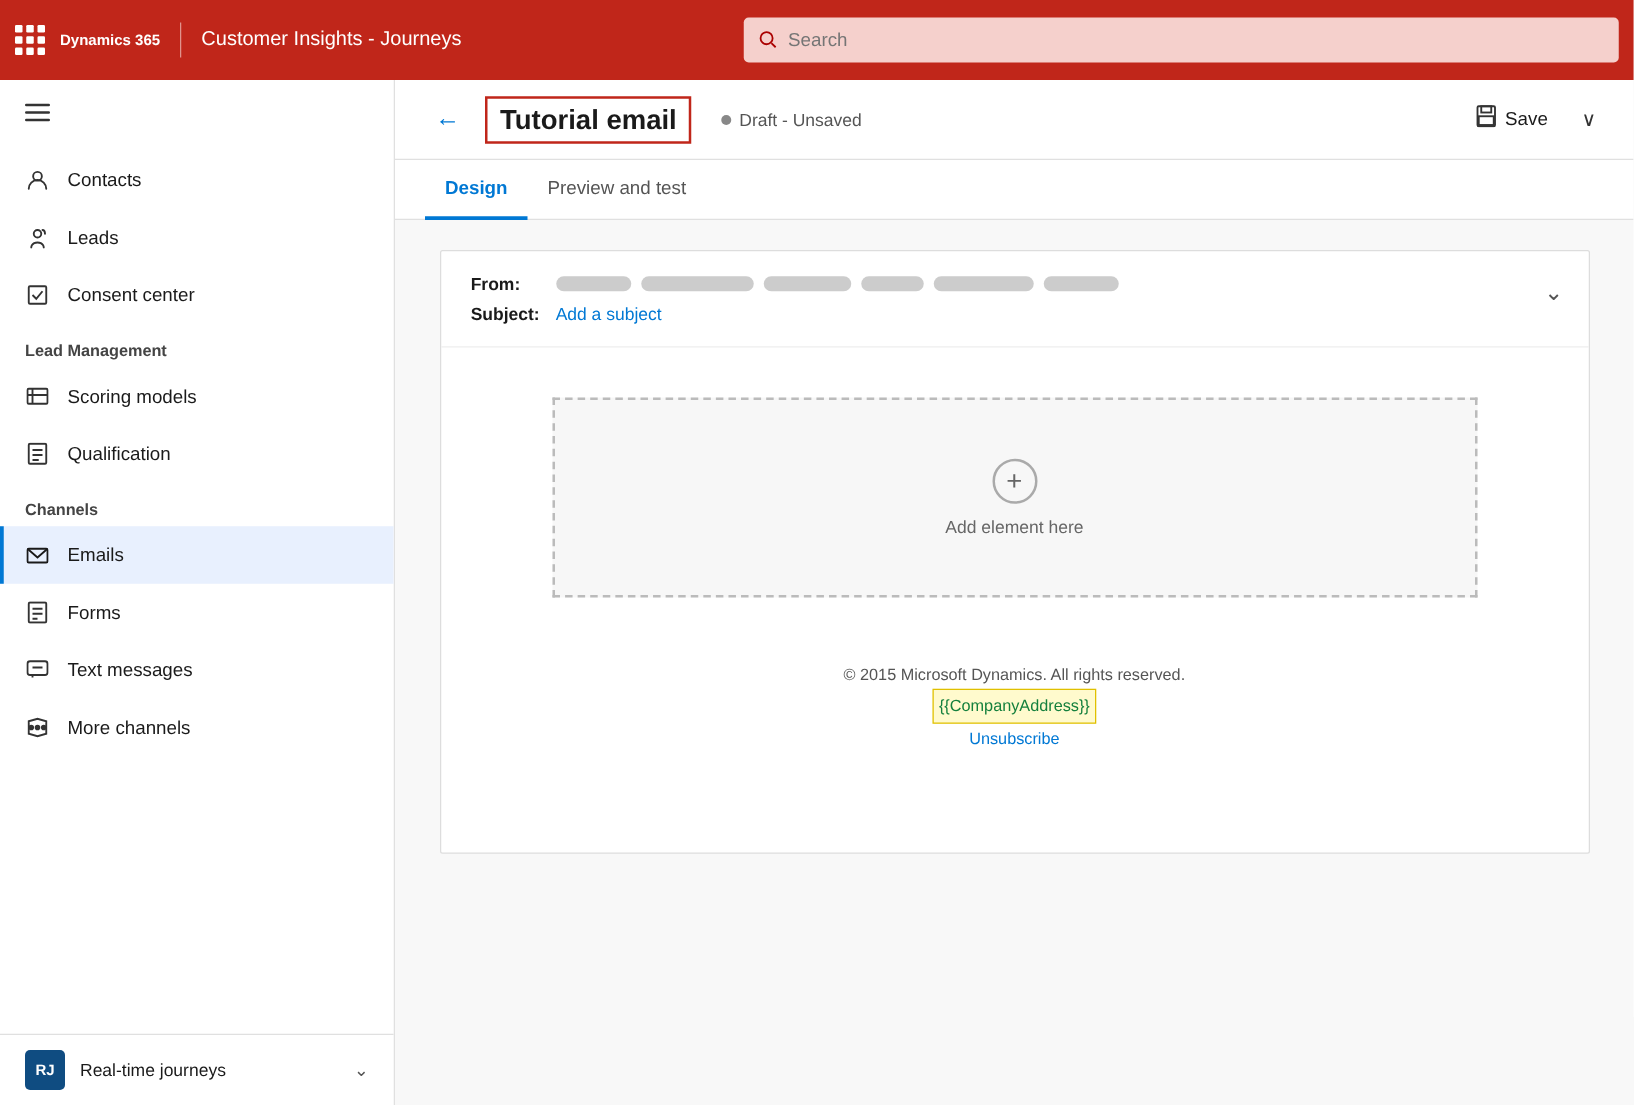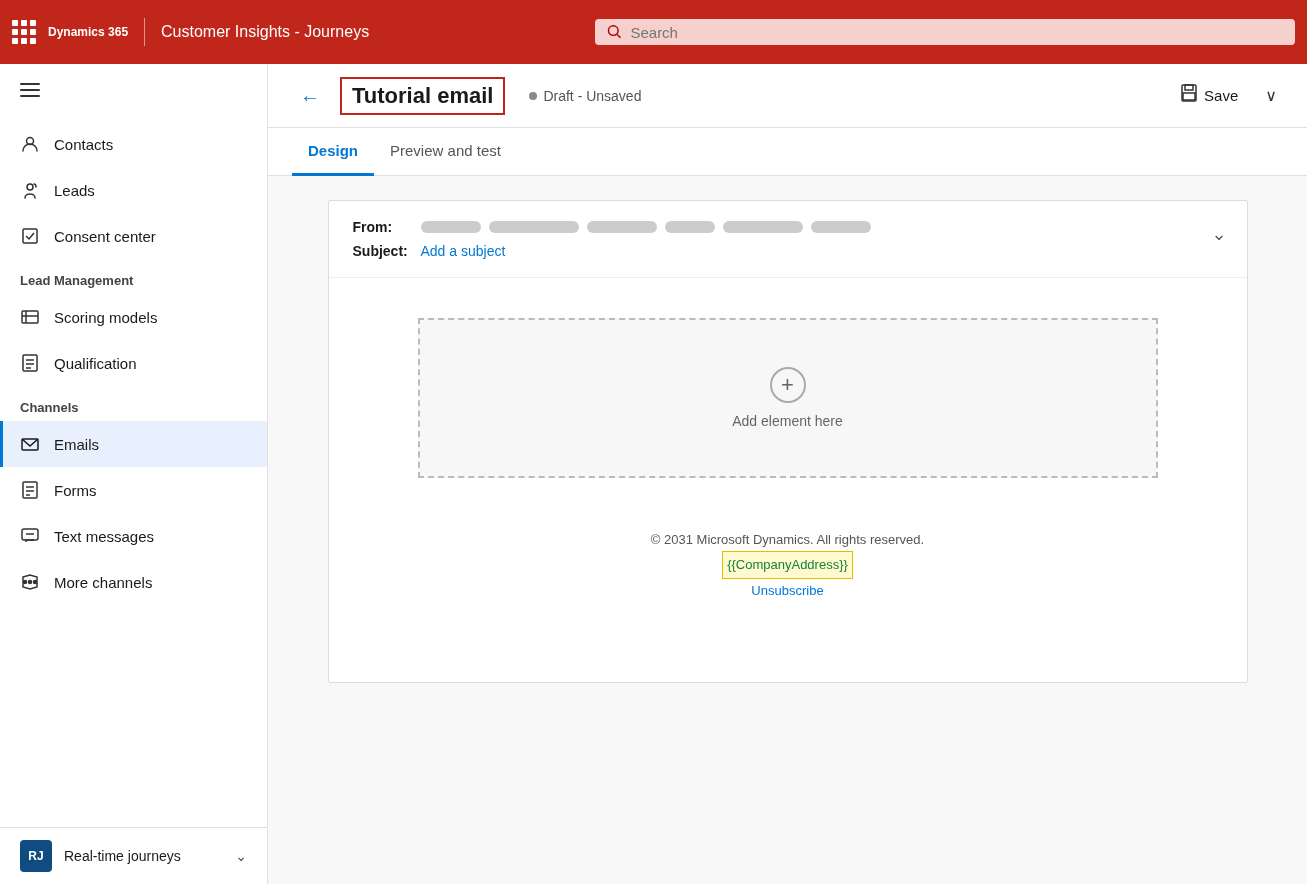--- a/index.html
+++ b/index.html
@@ -48,21 +48,21 @@
       font-size: 16px;
       font-weight: 400;
       white-space: nowrap;
     }
     .topbar-search {
       margin-left: auto;
       display: flex;
       align-items: center;
       background: #f5d0cc;
       border-radius: 4px;
-      height: 26px;
+      height: 36px;
       padding: 0 12px;
       width: 700px;
       gap: 8px;
     }
     .topbar-search input {
       border: none;
       background: transparent;
       font-size: 15px;
       color: #444;
       outline: none;
@@ -71,21 +71,21 @@
 
     
     .main-layout {
       display: flex;
       flex: 1;
       overflow: hidden;
     }
 
     
     .sidebar {
-      width: 268px;
+      width: 316px;
       flex-shrink: 0;
       background: #fff;
       border-right: 1px solid #e0e0e0;
       display: flex;
       flex-direction: column;
       overflow-y: auto;
     }
     .sidebar-hamburger {
       padding: 16px 20px;
       cursor: pointer;
@@ -590,21 +590,21 @@
           <div class="chevron-down">⌄</div>
         </div>
 
         <div class="email-body">
           <div class="add-element-zone">
             <div class="plus-icon">+</div>
             <span class="add-element-label">Add element here</span>
           </div>
 
           <div class="email-footer">
-            <div>© 2031 Microsoft Dynamics. All rights reserved.</div>
+            <div>© 2015 Microsoft Dynamics. All rights reserved.</div>
             <span class="company-address">{{CompanyAddress}}</span>
             <a class="unsubscribe-link">Unsubscribe</a>
           </div>
         </div>
 
       </div>
     </div>
 
   </div>
 </div>

